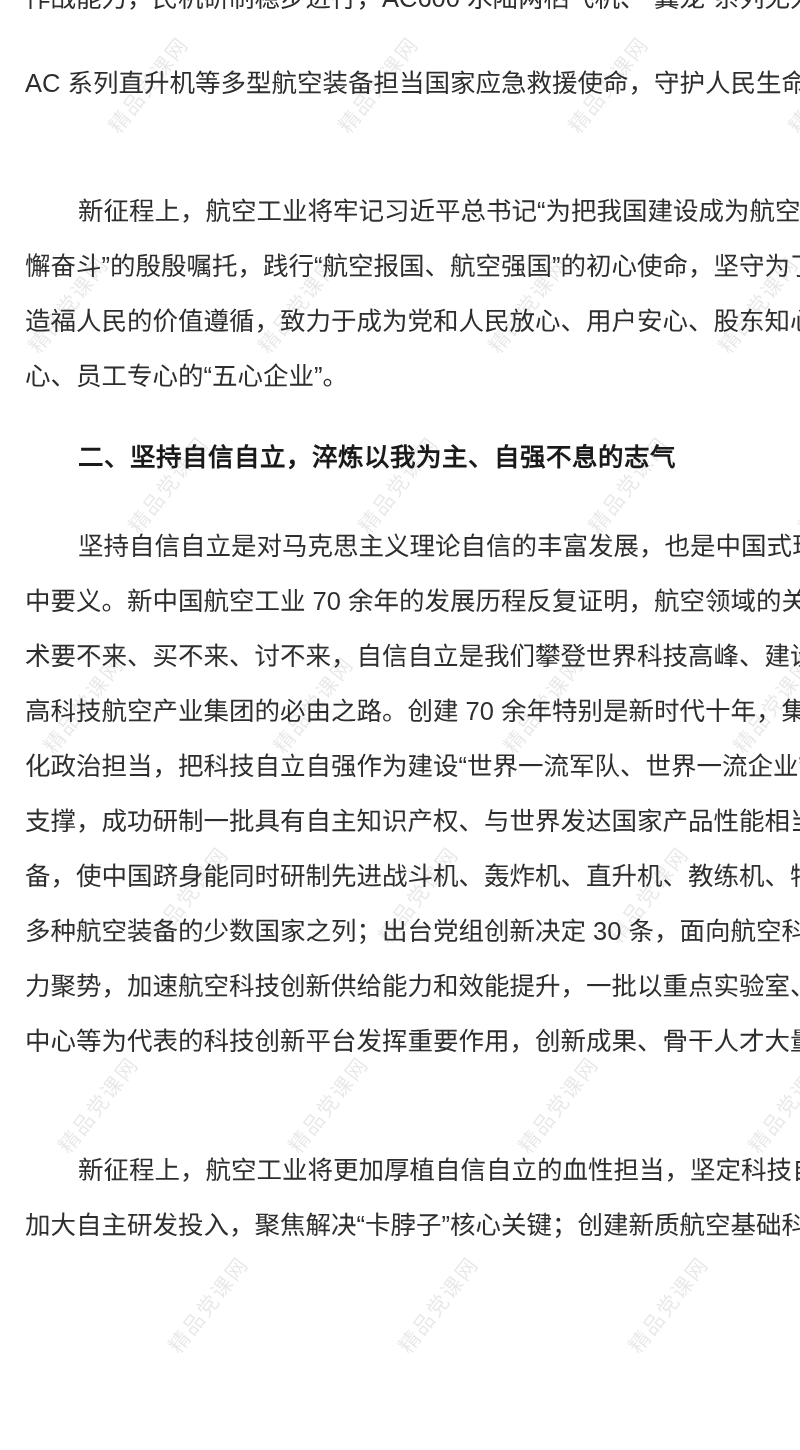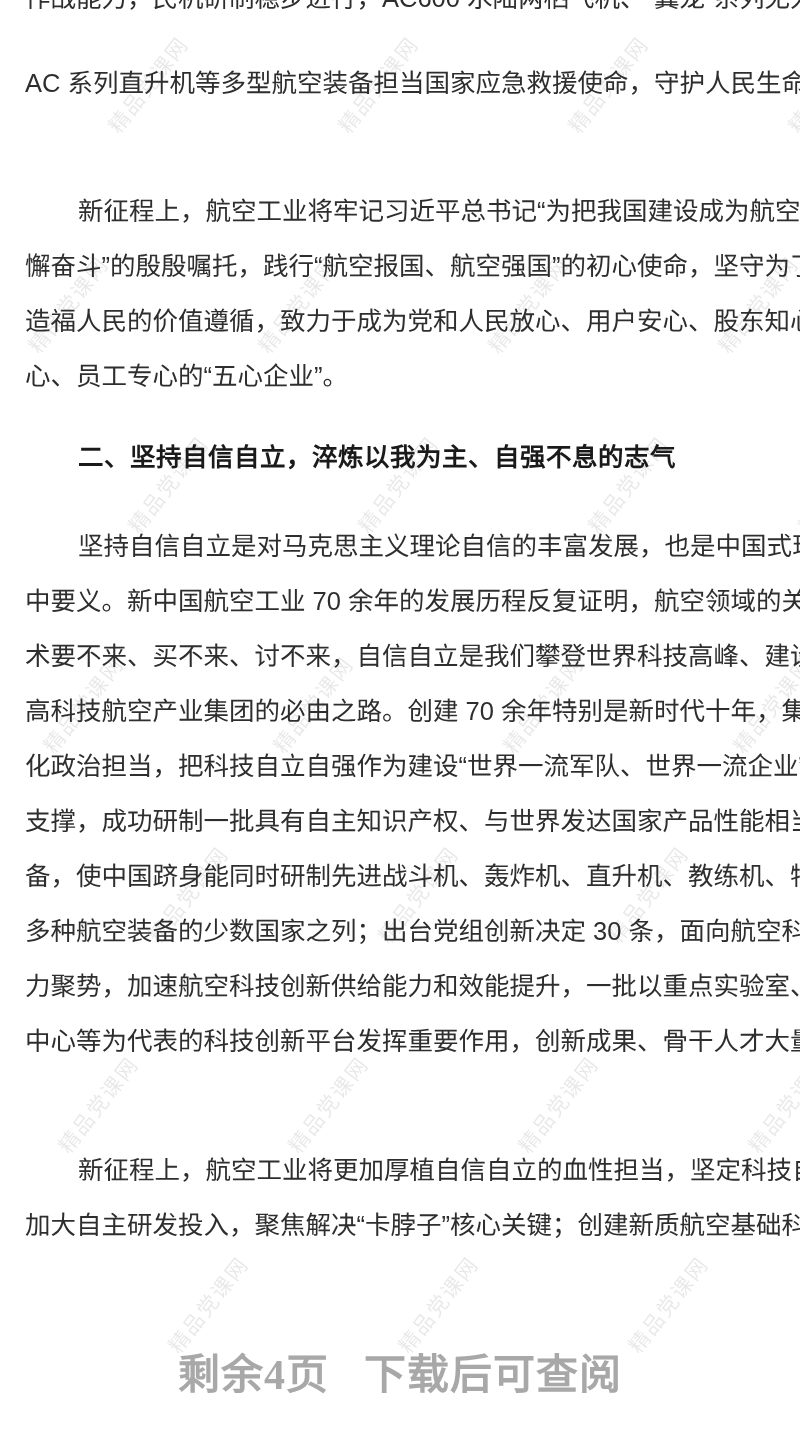--- a/index.html
+++ b/index.html
@@ -173,19 +173,14 @@
       <div class="doc-line" style="top: 751px;">化政治担当，把科技自立自强作为建设“世界一流军队、世界一流企业”的战略</div>
       <div class="doc-line" style="top: 806px;">支撑，成功研制一批具有自主知识产权、与世界发达国家产品性能相当的航空装</div>
       <div class="doc-line" style="top: 861px;">备，使中国跻身能同时研制先进战斗机、轰炸机、直升机、教练机、特种飞机等</div>
       <div class="doc-line" style="top: 916px;">多种航空装备的少数国家之列；出台党组创新决定 30 条，面向航空科技前沿聚</div>
       <div class="doc-line" style="top: 971px;">力聚势，加速航空科技创新供给能力和效能提升，一批以重点实验室、技术创新</div>
       <div class="doc-line" style="top: 1026px;">中心等为代表的科技创新平台发挥重要作用，创新成果、骨干人才大量涌现，中</div>
       <div class="doc-line indent" style="top: 1155px;">新征程上，航空工业将更加厚植自信自立的血性担当，坚定科技自立自强，</div>
       <div class="doc-line" style="top: 1210px;">加大自主研发投入，聚焦解决“卡脖子”核心关键；创建新质航空基础科研能力，</div>
     </div>
 
-  <div id="footer-notice">
-    <span class="notice-text">剩余4页</span>
-    <span class="notice-gap"></span>
-    <span class="notice-text">下载后可查阅</span>
-  </div>
 
 </div>
 
 </body></html>

